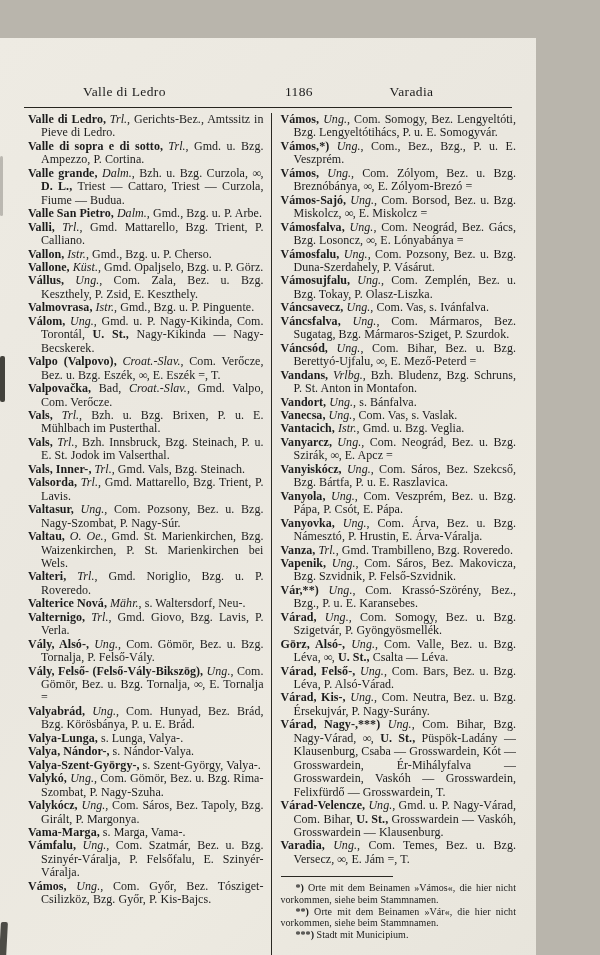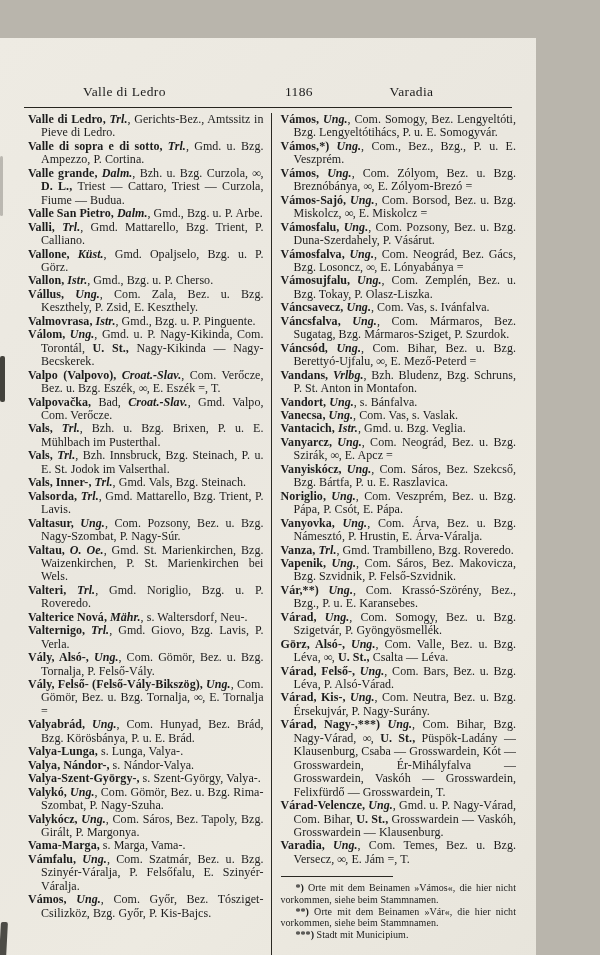--- a/index.html
+++ b/index.html
@@ -29,21 +29,21 @@
   .col-left{padding-right:7px;}
   .col-right{padding-left:9px;border-left:1.2px solid #2a2822;}
   p.entry{
     margin:0;
     font-size:12px;line-height:13.45px;
     text-align:justify;
     text-indent:-13px;padding-left:13px;
     letter-spacing:.05px;
   }
   .run-b{font-weight:bold;}
-  .run-i{font-style:italic;font-weight:bold;}
+  .run-i{font-style:italic;}
   .sym{font-weight:bold;letter-spacing:-.5px;}
   .footnotes{margin-top:10px;font-family:Liberation Serif, serif;}
   .fnrule{width:112px;border-top:1.1px solid #2a2822;margin:0 0 5px 0;}
   p.fn{
     margin:0;font-size:10px;line-height:11.6px;
     text-align:justify;text-indent:15px;letter-spacing:.05px;
   }
   p.fn .fnm{font-weight:bold;}
   
   .artifact{position:absolute;background:#26241f;border-radius:2px;}
@@ -63,22 +63,22 @@
   </div>
   <div class="rule"></div>
 
   <div class="cols">
     <div class="col col-left" id="col-left">
         <p class="entry"><span class="run-b">Valle di Ledro, </span><span class="run-i">Trl.</span><span class="run-n">, Gerichts-Bez., Amtssitz in Pieve di Ledro.</span></p>
         <p class="entry"><span class="run-b">Valle di sopra e di sotto, </span><span class="run-i">Trl.</span><span class="run-n">, Gmd. u. Bzg. Ampezzo, P. Cortina.</span></p>
         <p class="entry"><span class="run-b">Valle grande, </span><span class="run-i">Dalm.</span><span class="run-n">, Bzh. u. Bzg. Curzola, </span><span class="sym">∞</span><span class="run-n">, </span><span class="run-b">D. L., </span><span class="run-n">Triest — Cattaro, Triest — Curzola, Fiume — Budua.</span></p>
         <p class="entry"><span class="run-b">Valle San Pietro, </span><span class="run-i">Dalm.</span><span class="run-n">, Gmd., Bzg. u. P. Arbe.</span></p>
         <p class="entry"><span class="run-b">Valli, </span><span class="run-i">Trl.</span><span class="run-n">, Gmd. Mattarello, Bzg. Trient, P. Calliano.</span></p>
+        <p class="entry"><span class="run-b">Vallon, </span><span class="run-i">Istr.</span><span class="run-n">, Gmd., Bzg. u. P. Cherso.</span></p>
         <p class="entry"><span class="run-b">Vallone, </span><span class="run-i">Küst.</span><span class="run-n">, Gmd. Opaljselo, Bzg. u. P. Görz.</span></p>
-        <p class="entry"><span class="run-b">Vallon, </span><span class="run-i">Istr.</span><span class="run-n">, Gmd., Bzg. u. P. Cherso.</span></p>
         <p class="entry"><span class="run-b">Vállus, </span><span class="run-i">Ung.</span><span class="run-n">, Com. Zala, Bez. u. Bzg. Keszthely, P. Zsid, E. Keszthely.</span></p>
         <p class="entry"><span class="run-b">Valmovrasa, </span><span class="run-i">Istr.</span><span class="run-n">, Gmd., Bzg. u. P. Pinguente.</span></p>
         <p class="entry"><span class="run-b">Válom, </span><span class="run-i">Ung.</span><span class="run-n">, Gmd. u. P. Nagy-Kikinda, Com. Torontál, </span><span class="run-b">U. St., </span><span class="run-n">Nagy-Kikinda — Nagy-Becskerek.</span></p>
         <p class="entry"><span class="run-b">Valpo (Valpovo), </span><span class="run-i">Croat.-Slav.</span><span class="run-n">, Com. Verőcze, Bez. u. Bzg. Eszék, </span><span class="sym">∞</span><span class="run-n">, E. Eszék =, T.</span></p>
         <p class="entry"><span class="run-b">Valpovačka, </span><span class="run-n">Bad, </span><span class="run-i">Croat.-Slav.</span><span class="run-n">, Gmd. Valpo, Com. Verőcze.</span></p>
         <p class="entry"><span class="run-b">Vals, </span><span class="run-i">Trl.</span><span class="run-n">, Bzh. u. Bzg. Brixen, P. u. E. Mühlbach im Pusterthal.</span></p>
         <p class="entry"><span class="run-b">Vals, </span><span class="run-i">Trl.</span><span class="run-n">, Bzh. Innsbruck, Bzg. Steinach, P. u. E. St. Jodok im Valserthal.</span></p>
         <p class="entry"><span class="run-b">Vals, Inner-, </span><span class="run-i">Trl.</span><span class="run-n">, Gmd. Vals, Bzg. Steinach.</span></p>
         <p class="entry"><span class="run-b">Valsorda, </span><span class="run-i">Trl.</span><span class="run-n">, Gmd. Mattarello, Bzg. Trient, P. Lavis.</span></p>
         <p class="entry"><span class="run-b">Valtasur, </span><span class="run-i">Ung.</span><span class="run-n">, Com. Pozsony, Bez. u. Bzg. Nagy-Szombat, P. Nagy-Súr.</span></p>
@@ -97,33 +97,33 @@
         <p class="entry"><span class="run-b">Vama-Marga, </span><span class="run-n">s. Marga, Vama-.</span></p>
         <p class="entry"><span class="run-b">Vámfalu, </span><span class="run-i">Ung.</span><span class="run-n">, Com. Szatmár, Bez. u. Bzg. Szinyér-Váralja, P. Felsőfalu, E. Szinyér-Váralja.</span></p>
         <p class="entry"><span class="run-b">Vámos, </span><span class="run-i">Ung.</span><span class="run-n">, Com. Győr, Bez. Tósziget-Csilizköz, Bzg. Győr, P. Kis-Bajcs.</span></p>
       </div>
     <div class="col col-right" id="col-right">
 
     <p class="entry"><span class="run-b">Vámos, </span><span class="run-i">Ung.</span><span class="run-n">, Com. Somogy, Bez. Lengyeltóti, Bzg. Lengyeltótihács, P. u. E. Somogyvár.</span></p>
         <p class="entry"><span class="run-b">Vámos,*) </span><span class="run-i">Ung.</span><span class="run-n">, Com., Bez., Bzg., P. u. E. Veszprém.</span></p>
         <p class="entry"><span class="run-b">Vámos, </span><span class="run-i">Ung.</span><span class="run-n">, Com. Zólyom, Bez. u. Bzg. Breznóbánya, </span><span class="sym">∞</span><span class="run-n">, E. Zólyom-Brezó =</span></p>
         <p class="entry"><span class="run-b">Vámos-Sajó, </span><span class="run-i">Ung.</span><span class="run-n">, Com. Borsod, Bez. u. Bzg. Miskolcz, </span><span class="sym">∞</span><span class="run-n">, E. Miskolcz =</span></p>
+        <p class="entry"><span class="run-b">Vámosfalva, </span><span class="run-i">Ung.</span><span class="run-n">, Com. Neográd, Bez. Gács, Bzg. Losoncz, </span><span class="sym">∞</span><span class="run-n">, E. Lónyabánya =</span></p>
         <p class="entry"><span class="run-b">Vámosfalu, </span><span class="run-i">Ung.</span><span class="run-n">, Com. Pozsony, Bez. u. Bzg. Duna-Szerdahely, P. Vásárut.</span></p>
-        <p class="entry"><span class="run-b">Vámosfalva, </span><span class="run-i">Ung.</span><span class="run-n">, Com. Neográd, Bez. Gács, Bzg. Losoncz, </span><span class="sym">∞</span><span class="run-n">, E. Lónyabánya =</span></p>
         <p class="entry"><span class="run-b">Vámosujfalu, </span><span class="run-i">Ung.</span><span class="run-n">, Com. Zemplén, Bez. u. Bzg. Tokay, P. Olasz-Liszka.</span></p>
         <p class="entry"><span class="run-b">Váncsavecz, </span><span class="run-i">Ung.</span><span class="run-n">, Com. Vas, s. Ivánfalva.</span></p>
         <p class="entry"><span class="run-b">Váncsfalva, </span><span class="run-i">Ung.</span><span class="run-n">, Com. Mármaros, Bez. Sugatag, Bzg. Mármaros-Sziget, P. Szurdok.</span></p>
         <p class="entry"><span class="run-b">Váncsód, </span><span class="run-i">Ung.</span><span class="run-n">, Com. Bihar, Bez. u. Bzg. Berettyó-Ujfalu, </span><span class="sym">∞</span><span class="run-n">, E. Mező-Peterd =</span></p>
         <p class="entry"><span class="run-b">Vandans, </span><span class="run-i">Vrlbg.</span><span class="run-n">, Bzh. Bludenz, Bzg. Schruns, P. St. Anton in Montafon.</span></p>
         <p class="entry"><span class="run-b">Vandort, </span><span class="run-i">Ung.</span><span class="run-n">, s. Bánfalva.</span></p>
         <p class="entry"><span class="run-b">Vanecsa, </span><span class="run-i">Ung.</span><span class="run-n">, Com. Vas, s. Vaslak.</span></p>
         <p class="entry"><span class="run-b">Vantacich, </span><span class="run-i">Istr.</span><span class="run-n">, Gmd. u. Bzg. Veglia.</span></p>
         <p class="entry"><span class="run-b">Vanyarcz, </span><span class="run-i">Ung.</span><span class="run-n">, Com. Neográd, Bez. u. Bzg. Szirák, </span><span class="sym">∞</span><span class="run-n">, E. Apcz =</span></p>
         <p class="entry"><span class="run-b">Vanyiskócz, </span><span class="run-i">Ung.</span><span class="run-n">, Com. Sáros, Bez. Szekcső, Bzg. Bártfa, P. u. E. Raszlavica.</span></p>
-        <p class="entry"><span class="run-b">Noriglio, </span><span class="run-i">Ung.</span><span class="run-n">, Com. Veszprém, Bez. u. Bzg. Pápa, P. Csót, E. Pápa.</span></p>
+        <p class="entry"><span class="run-b">Vanyola, </span><span class="run-i">Ung.</span><span class="run-n">, Com. Veszprém, Bez. u. Bzg. Pápa, P. Csót, E. Pápa.</span></p>
         <p class="entry"><span class="run-b">Vanyovka, </span><span class="run-i">Ung.</span><span class="run-n">, Com. Árva, Bez. u. Bzg. Námesztó, P. Hrustin, E. Árva-Váralja.</span></p>
         <p class="entry"><span class="run-b">Vanza, </span><span class="run-i">Trl.</span><span class="run-n">, Gmd. Trambilleno, Bzg. Roveredo.</span></p>
         <p class="entry"><span class="run-b">Vapenik, </span><span class="run-i">Ung.</span><span class="run-n">, Com. Sáros, Bez. Makovicza, Bzg. Szvidnik, P. Felső-Szvidnik.</span></p>
         <p class="entry"><span class="run-b">Vár,**) </span><span class="run-i">Ung.</span><span class="run-n">, Com. Krassó-Szörény, Bez., Bzg., P. u. E. Karansebes.</span></p>
         <p class="entry"><span class="run-b">Várad, </span><span class="run-i">Ung.</span><span class="run-n">, Com. Somogy, Bez. u. Bzg. Szigetvár, P. Gyöngyösmellék.</span></p>
         <p class="entry"><span class="run-b">Görz, Alsó-, </span><span class="run-i">Ung.</span><span class="run-n">, Com. Valle, Bez. u. Bzg. Léva, </span><span class="sym">∞</span><span class="run-n">, </span><span class="run-b">U. St., </span><span class="run-n">Csalta — Léva.</span></p>
         <p class="entry"><span class="run-b">Várad, Felső-, </span><span class="run-i">Ung.</span><span class="run-n">, Com. Bars, Bez. u. Bzg. Léva, P. Alsó-Várad.</span></p>
         <p class="entry"><span class="run-b">Várad, Kis-, </span><span class="run-i">Ung.</span><span class="run-n">, Com. Neutra, Bez. u. Bzg. Érsekujvár, P. Nagy-Surány.</span></p>
         <p class="entry"><span class="run-b">Várad, Nagy-,***) </span><span class="run-i">Ung.</span><span class="run-n">, Com. Bihar, Bzg. Nagy-Várad, </span><span class="sym">∞</span><span class="run-n">, </span><span class="run-b">U. St., </span><span class="run-n">Püspök-Ladány — Klausenburg, Csaba — Grosswardein, Kót — Grosswardein, Ér-Mihályfalva — Grosswardein, Vaskóh — Grosswardein, Felixfürdő — Grosswardein, T.</span></p>
         <p class="entry"><span class="run-b">Várad-Velencze, </span><span class="run-i">Ung.</span><span class="run-n">, Gmd. u. P. Nagy-Várad, Com. Bihar, </span><span class="run-b">U. St., </span><span class="run-n">Grosswardein — Vaskóh, Grosswardein — Klausenburg.</span></p>

